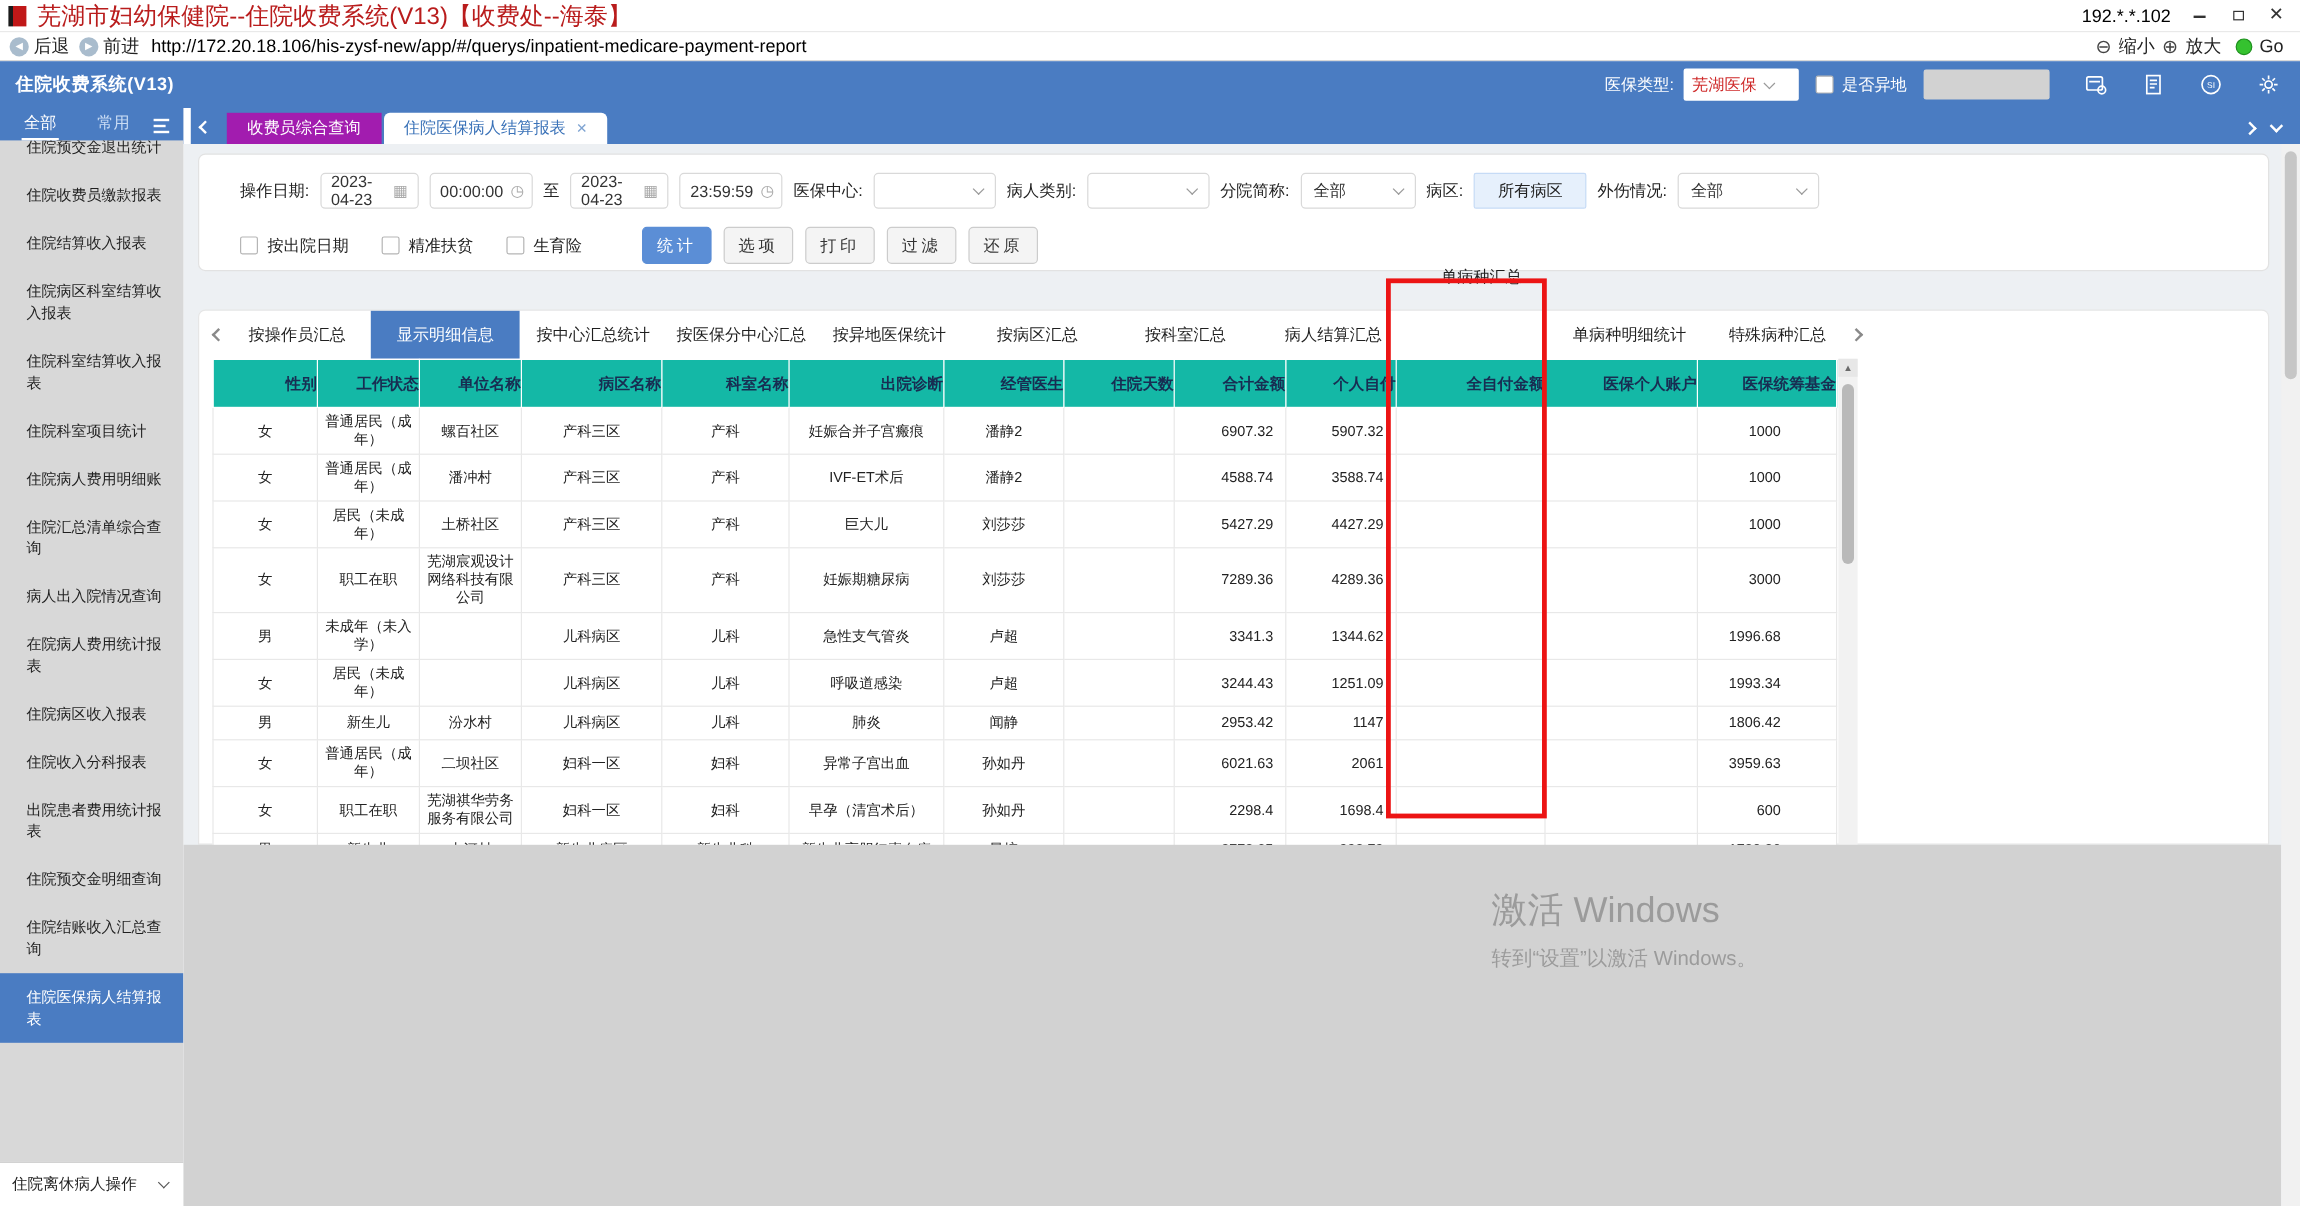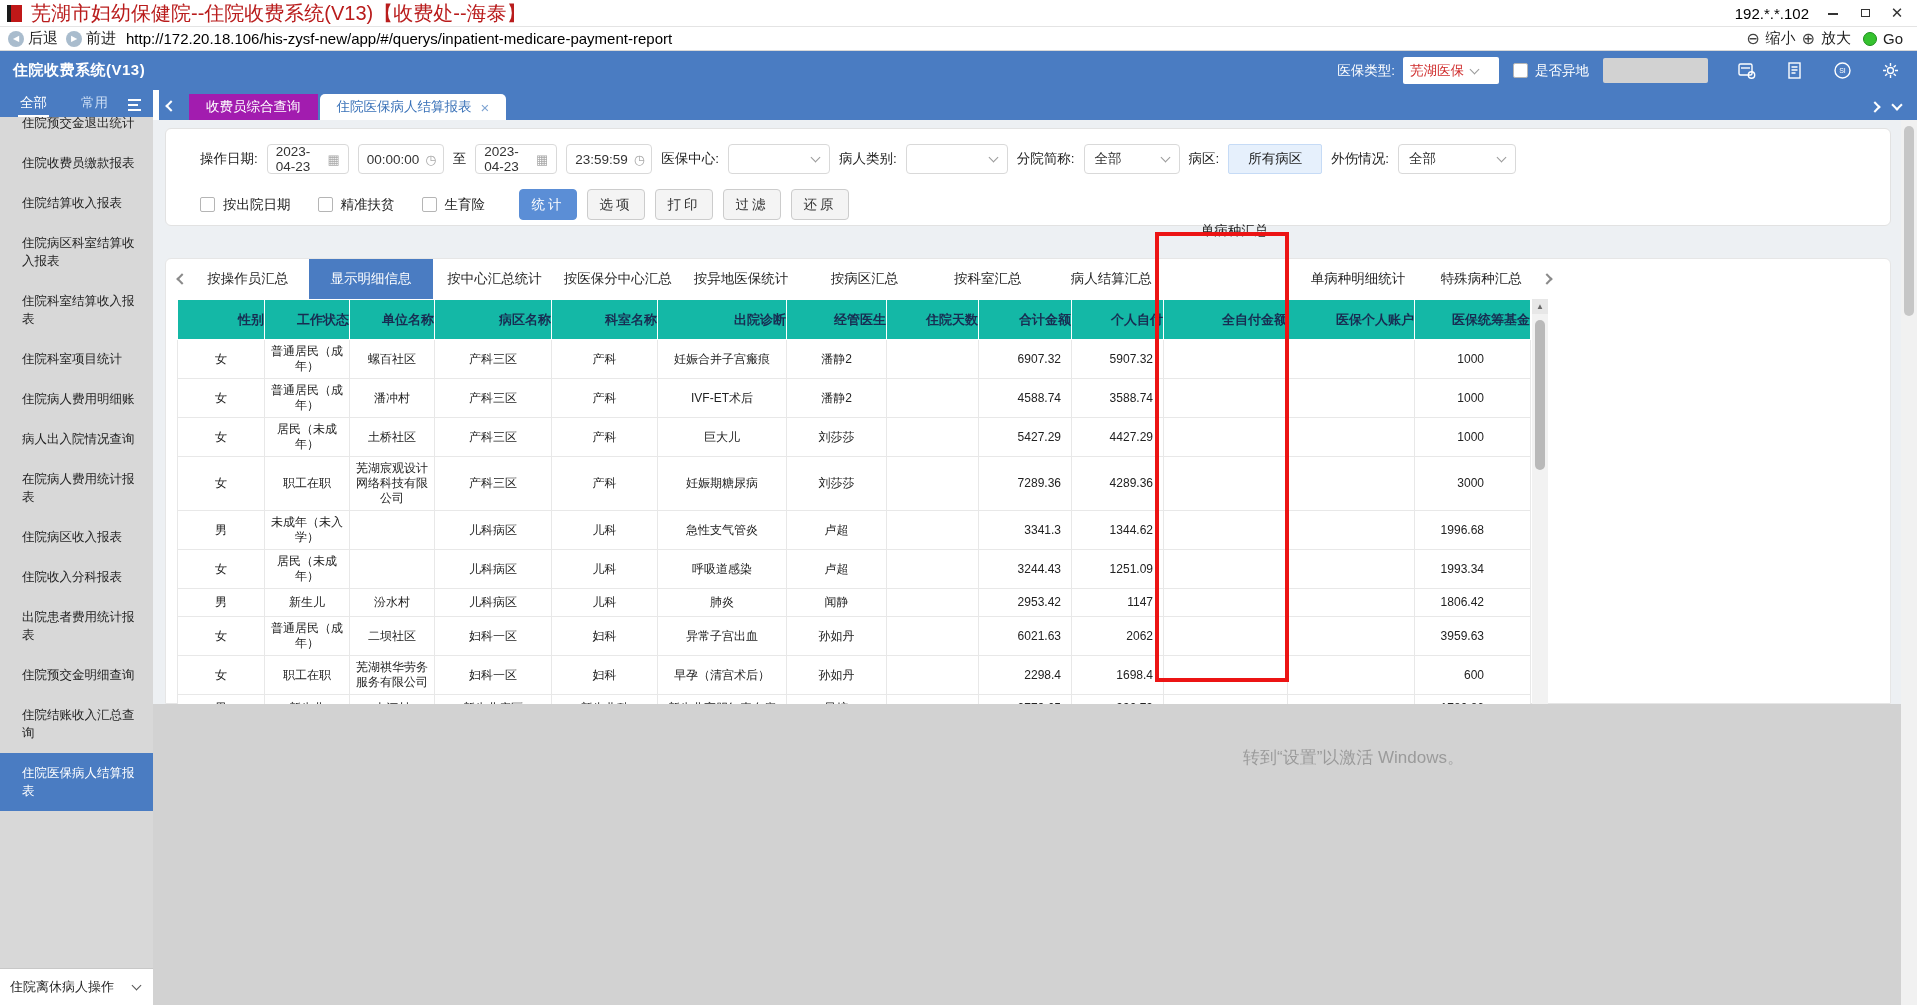--- a/index.html
+++ b/index.html
@@ -86,21 +86,21 @@
   .f-input { height:30px; border:1px solid #d9d9d9; border-radius:4px; background:#fff;
     display:flex; align-items:center; padding:0 8px; font-size:13.5px; color:#333; gap:6px; }
   .f-input .ficon { margin-left:auto; color:#a9a9a9; font-size:13px; }
   .w-date { width:82px; } .w-time { width:86px; }
   .f-select { height:30px; border:1px solid #d9d9d9; border-radius:4px; background:#fff;
     display:flex; align-items:center; padding:0 10px; font-size:13.5px; color:#333; }
   .f-select .chev { margin-left:auto; }
   .w-sel { width:102px; } .w-sel2 { width:96px; } .w-sel3 { width:118px; }
   .ward-input { width:94px; height:30px; background:#e6f0fc; border:1px solid #c6dbf6; border-radius:2px;
     display:flex; align-items:center; justify-content:center; font-size:13.5px; color:#222; }
-  .f-row2 { display:flex; align-items:center; margin:15px 0 0 34px; gap:20px; }
+  .f-row2 { display:flex; align-items:center; margin:15px 0 0 34px; gap:36px; }
   .f-check { display:flex; align-items:center; gap:8px; font-size:13.5px; color:#222; }
   .f-buttons { display:flex; gap:10px; margin-left:14px; }
   .f-btn { min-width:58px; height:31px; border:1px solid #ccc; border-radius:4px; background:#f4f4f4;
     font-size:13.5px; color:#333; font-family:inherit; letter-spacing:3px; padding:0 10px; }
   .f-btn.primary { background:#5b8ed6; border-color:#5b8ed6; color:#fff; }
   
   .report-panel { position:absolute; left:12px; right:26px; top:168px; height:446px;
     background:#fff; border:1px solid #e6e6e6; border-radius:6px 6px 0 0; }
   .subtab-row { display:flex; align-items:center; height:40px; padding-left:12px; width:1385px; }
   .chev-l { width:8px; height:8px; border-left:2px solid #8a8a8a; border-bottom:2px solid #8a8a8a; transform:rotate(45deg); }
@@ -233,20 +233,21 @@
       </span>
   </div>
   <div class="side-menu">
       <div class="side-item">住院预交金退出统计</div>
       <div class="side-item">住院收费员缴款报表</div>
       <div class="side-item">住院结算收入报表</div>
       <div class="side-item">住院病区科室结算收入报表</div>
       <div class="side-item">住院科室结算收入报表</div>
       <div class="side-item">住院科室项目统计</div>
       <div class="side-item">住院病人费用明细账</div>
+      <div class="side-item">住院汇总清单综合查询</div>
       <div class="side-item">病人出入院情况查询</div>
       <div class="side-item">在院病人费用统计报表</div>
       <div class="side-item">住院病区收入报表</div>
       <div class="side-item">住院收入分科报表</div>
       <div class="side-item">出院患者费用统计报表</div>
       <div class="side-item">住院预交金明细查询</div>
       <div class="side-item">住院结账收入汇总查询</div>
       <div class="side-item active">住院医保病人结算报表</div>
     </div>
   <div class="side-bottom">
@@ -505,21 +506,21 @@
             <tr>
               <td>女</td>
               <td>普通居民（成年）</td>
               <td>二坝社区</td>
               <td>妇科一区</td>
               <td>妇科</td>
               <td>异常子宫出血</td>
               <td>孙如丹</td>
               <td></td>
               <td>6021.63</td>
-              <td>2062</td>
+              <td>2061</td>
               <td></td>
               <td></td>
               <td>3959.63</td>
             </tr>
             <tr>
               <td>女</td>
               <td>职工在职</td>
               <td>芜湖祺华劳务服务有限公司</td>
               <td>妇科一区</td>
               <td>妇科</td>
@@ -576,20 +577,21 @@
       <span class="sb-btn">◀</span>
       <span class="sb-track">
           <span class="sb-thumb"></span>
         </span>
       <span class="sb-btn">▶</span>
     </div>
   </div>
 
   <div class="gray-bottom">
     <div class="watermark">
+      <div class="wm1">激活 Windows</div>
       <div class="wm2">转到“设置”以激活 Windows。</div>
     </div>
   </div>
 
   <div class="page-scroll">
     <span class="sb-thumb"></span>
   </div>
 </div>
 
 <div class="red-box"></div>

